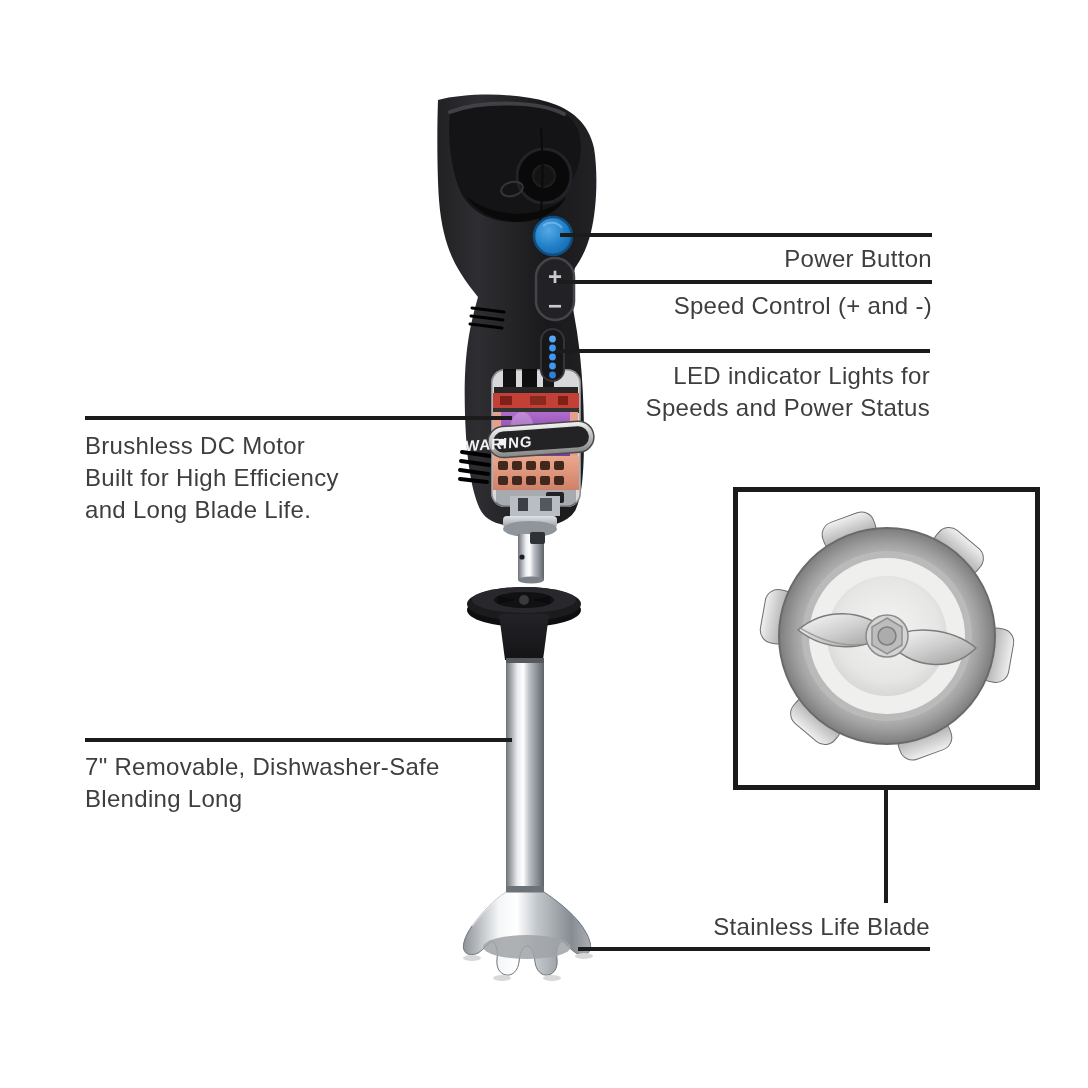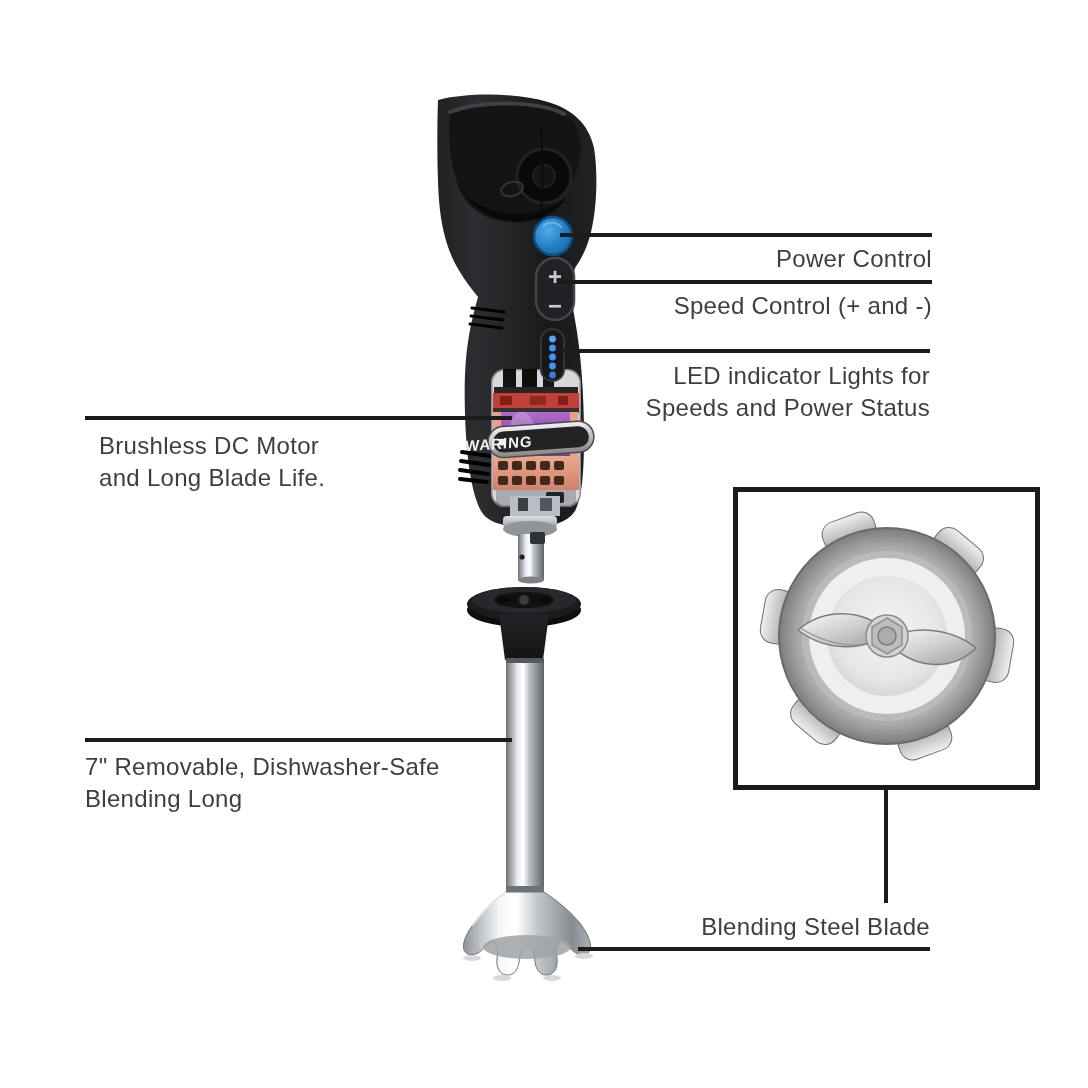--- a/index.html
+++ b/index.html
@@ -314,34 +314,35 @@
   <div class="inset-box"></div>
 
   <div class="cline" style="left:560px;top:233px;width:372px;"></div>
   <div class="cline" style="left:557px;top:280px;width:375px;"></div>
   <div class="cline" style="left:556px;top:349px;width:374px;"></div>
   <div class="cline" style="left:85px;top:416px;width:427px;"></div>
   <div class="cline" style="left:85px;top:738px;width:427px;"></div>
   <div class="cline" style="left:578px;top:947px;width:352px;"></div>
   <div class="vline" style="left:884px;top:785px;height:118px;"></div>
 
-  <div class="label right" style="right:156px;top:243px;">Power Control</div>
+  <div class="label right" style="right:156px;top:243px;">Power Button</div>
 
   <div class="label right" style="right:158px;top:360px;">
     <div>LED indicator Lights for</div>
     <div>Speeds and Power Status</div>
   </div>
 
   <div class="label right" style="right:156px;top:290px;">Speed Control (+ and -)</div>
 
-  <div class="label" style="left:99px;top:430px;">
+  <div class="label" style="left:85px;top:430px;">
     <div>Brushless DC Motor</div>
+    <div>Built for High Efficiency</div>
     <div>and Long Blade Life.</div>
   </div>
 
   <div class="label" style="left:85px;top:751px;">
     <div>7" Removable, Dishwasher-Safe</div>
     <div>Blending Long</div>
   </div>
 
-  <div class="label right" style="right:158px;top:911px;">Blending Steel Blade</div>
+  <div class="label right" style="right:158px;top:911px;">Stainless Life Blade</div>
 
 </div>
 
 </body></html>

